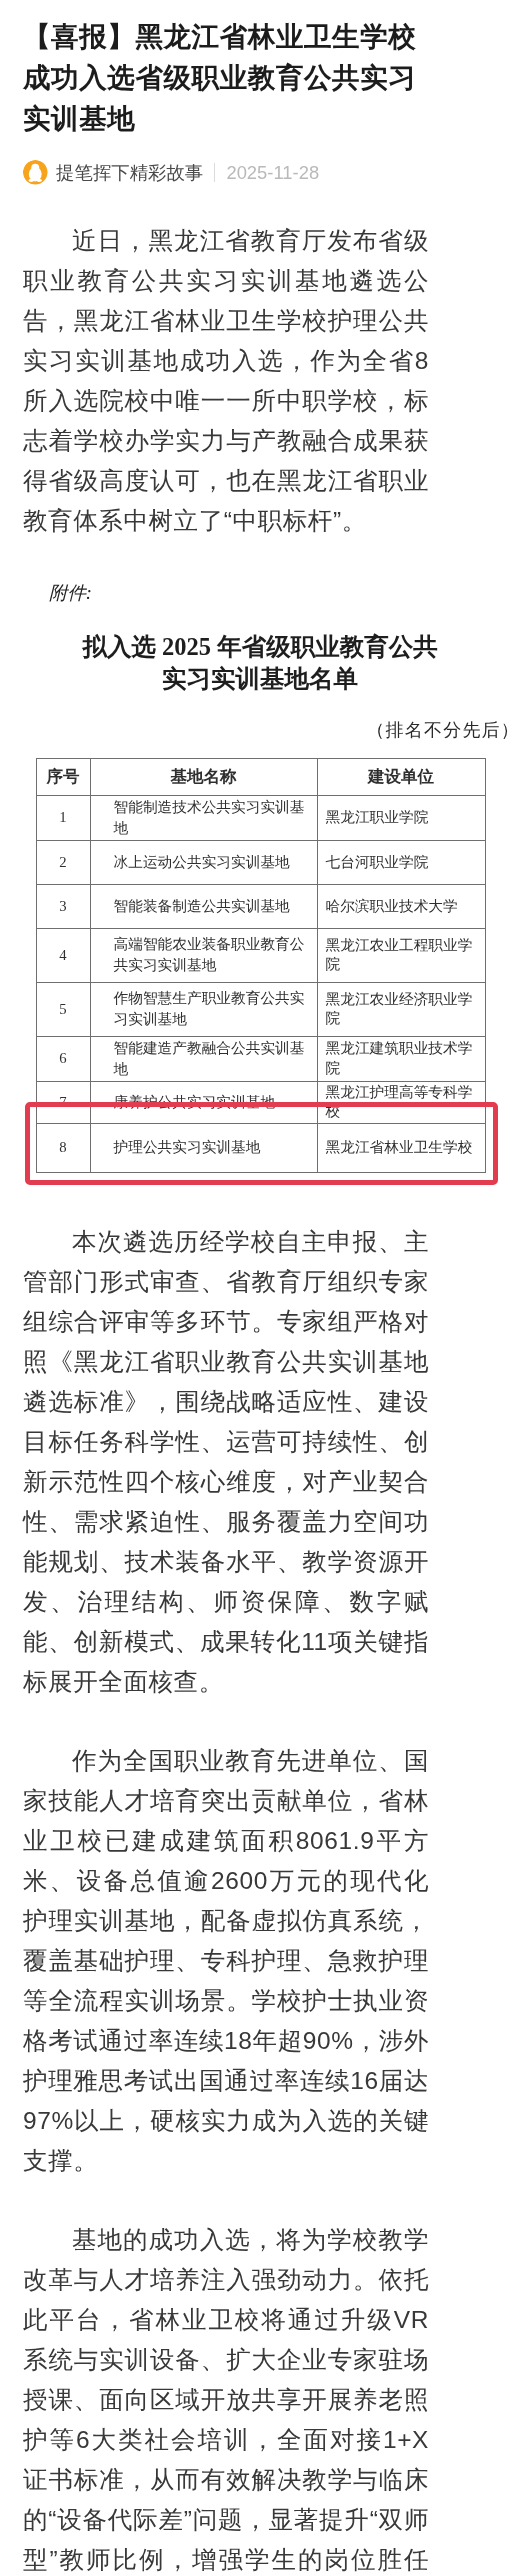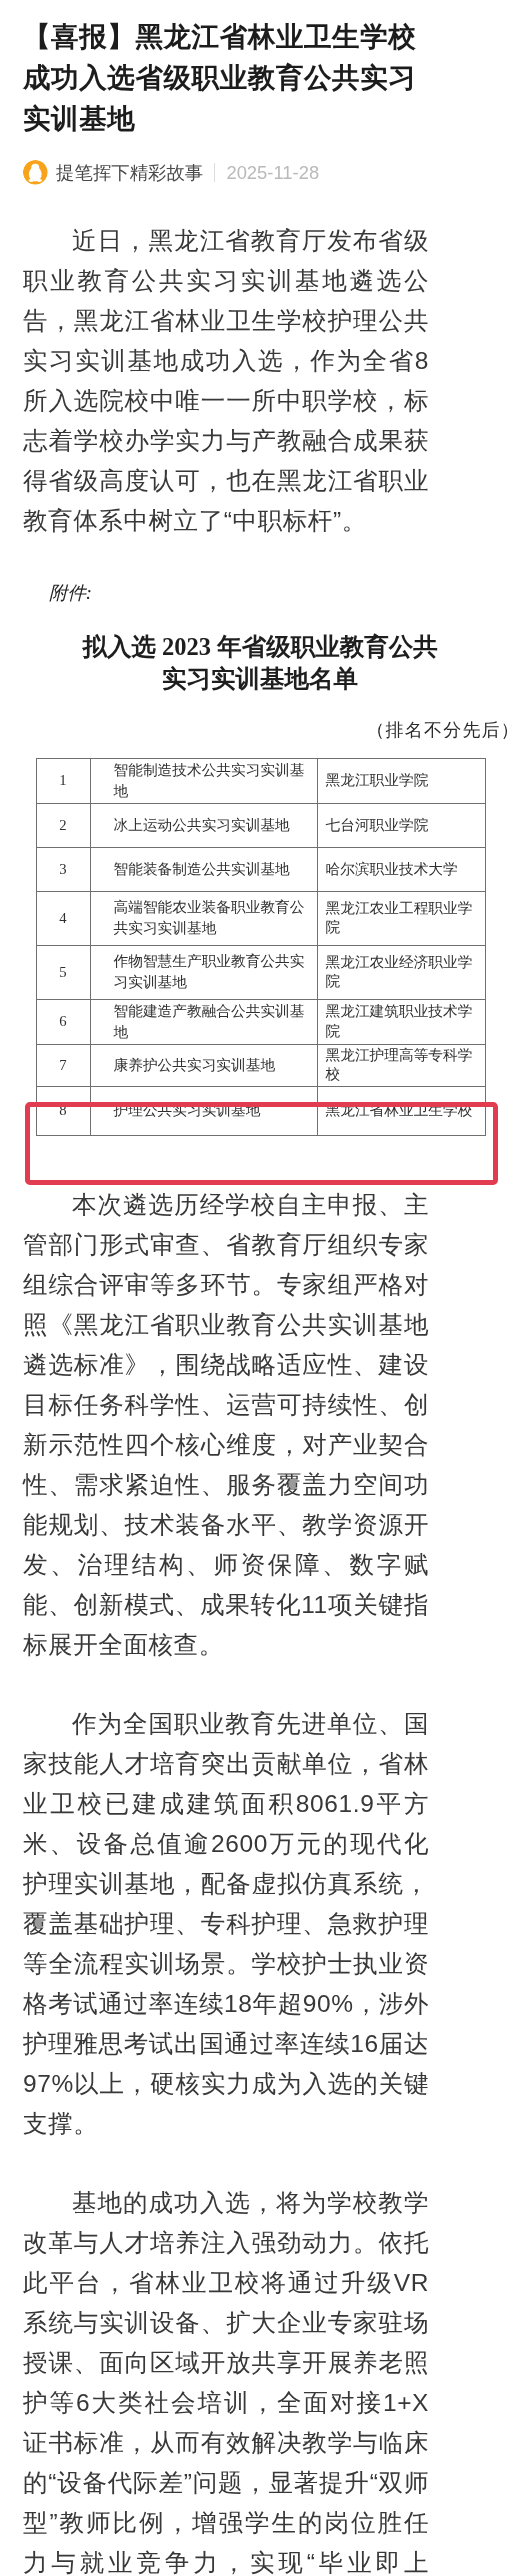--- a/index.html
+++ b/index.html
@@ -89,33 +89,38 @@
     <span class="meta-divider"></span>
     <span class="date">2025-11-28</span>
   </div>
 
   <p class="para">近日，黑龙江省教育厅发布省级职业教育公共实习实训基地遴选公告，黑龙江省林业卫生学校护理公共实习实训基地成功入选，作为全省8所入选院校中唯一一所中职学校，标志着学校办学实力与产教融合成果获得省级高度认可，也在黑龙江省职业教育体系中树立了“中职标杆”。</p>
 
   <div class="fujian">附件:</div>
 
   <div class="attachment">
     <div class="att-title">
-      <div>拟入选 2023 年省级职业教育公共</div>
+      <div>拟入选 2025 年省级职业教育公共</div>
       <div>实习实训基地名单</div>
     </div>
     <div class="att-sub">（排名不分先后）</div>
 
     <div class="table-wrap">
       <table class="att">
         <colgroup>
             <col class="c1">
             <col class="c2">
             <col class="c3">
           </colgroup>
         <tbody>
+            <tr class="hh">
+          <th>序号</th>
+          <th>基地名称</th>
+          <th>建设单位</th>
+        </tr>
         <tr class="h1">
           <td class="no">1</td>
           <td class="base">智能制造技术公共实习实训基地</td>
           <td class="org">黑龙江职业学院</td>
         </tr>
         <tr class="h1">
           <td class="no">2</td>
           <td class="base">冰上运动公共实习实训基地</td>
           <td class="org">七台河职业学院</td>
         </tr>

